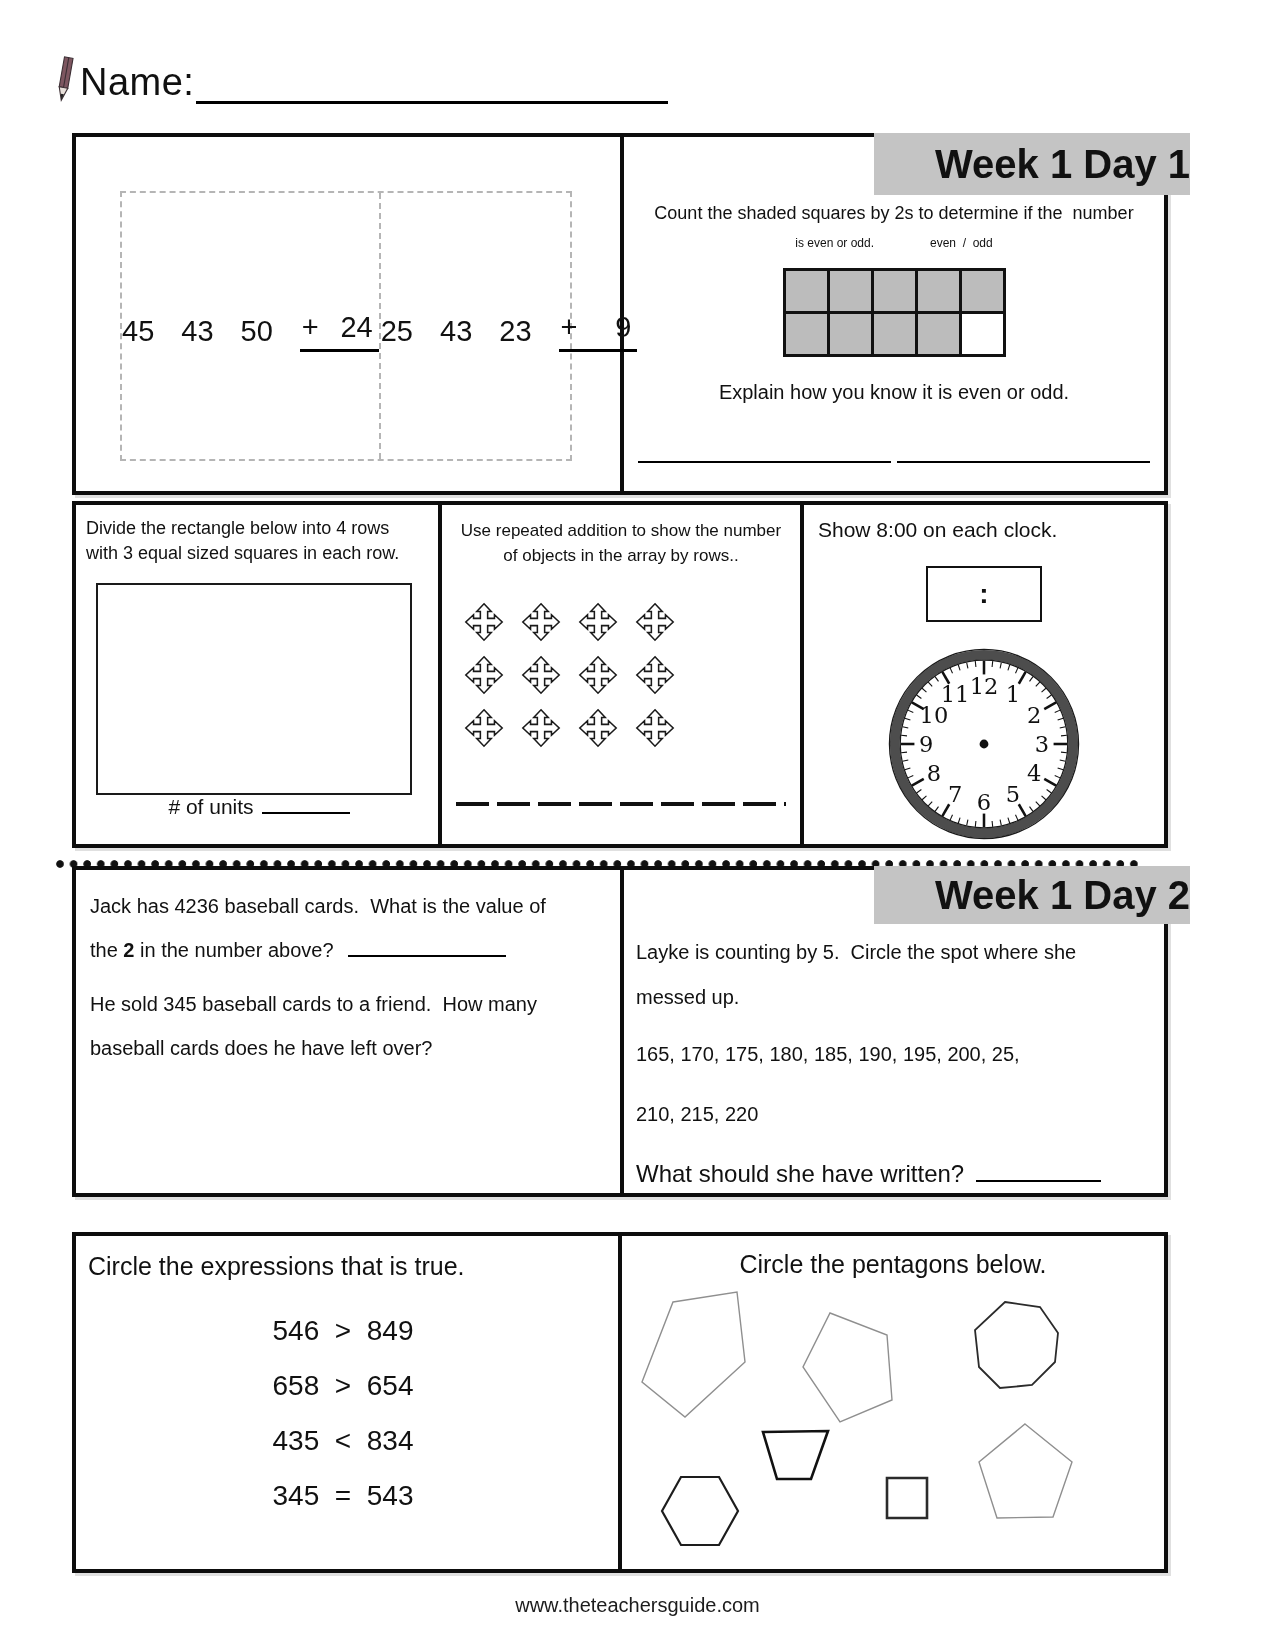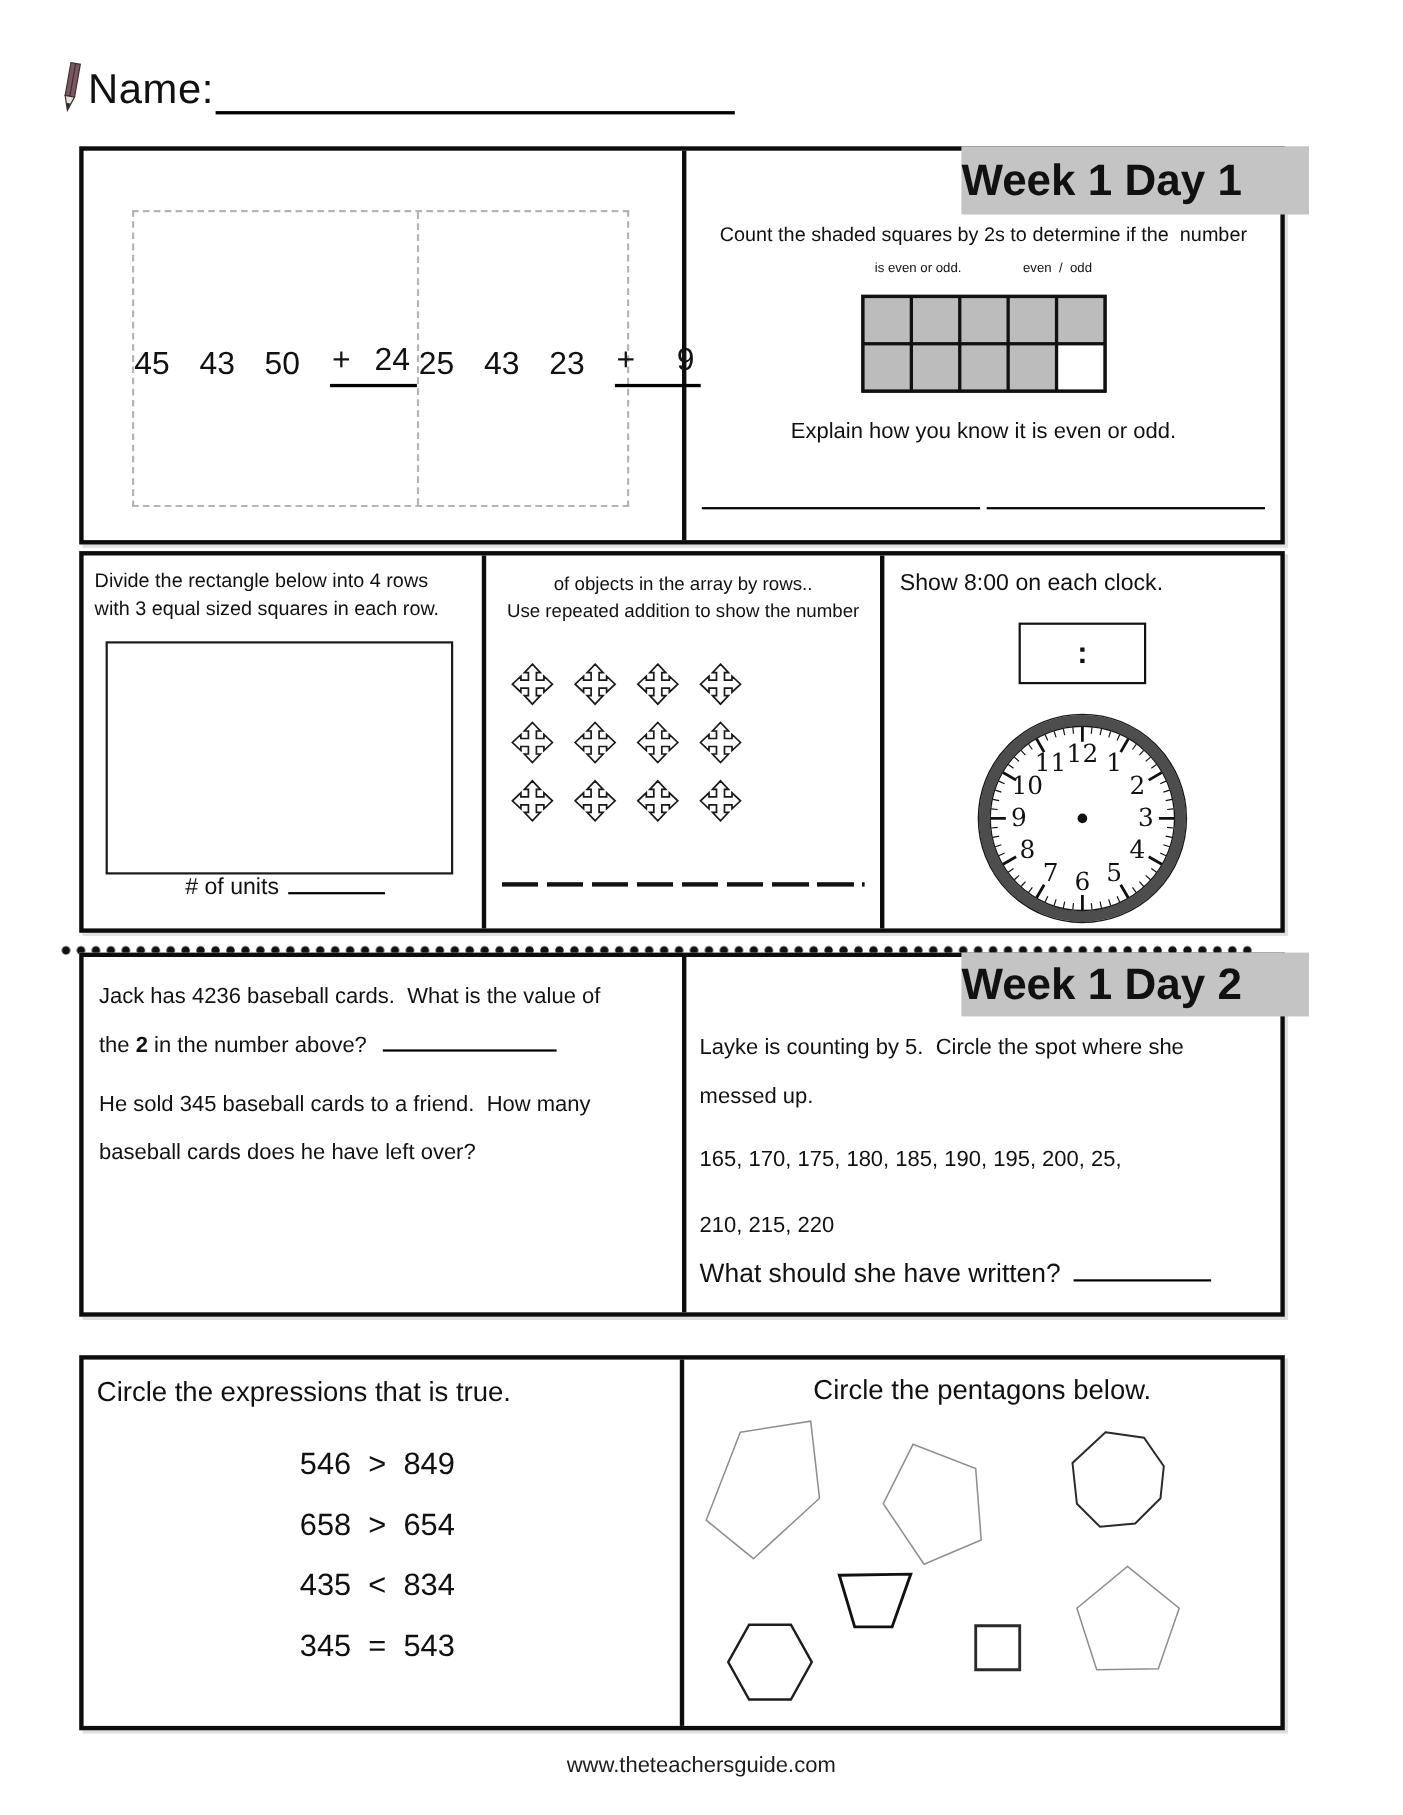--- a/index.html
+++ b/index.html
@@ -18,21 +18,21 @@
          box-sizing:border-box;box-shadow:3px 3px 0 rgba(0,0,0,.12);}
   .cell{box-sizing:border-box;position:relative;}
   .cell.div-r{border-right:4px solid #0d0d0d;}
 
   .rowA1{left:72px;top:133px;width:1096px;height:362px;}
   .rowA2{left:72px;top:501px;width:1096px;height:347px;}
   .rowB1{left:72px;top:866px;width:1096px;height:331px;}
   .rowB2{left:72px;top:1232px;width:1096px;height:341px;}
 
   .day-header{position:absolute;top:-4px;right:-26px;width:316px;height:62px;line-height:62px;
-              background:#c4c4c4;font-size:40px;font-weight:bold;text-align:left;z-index:3;}
+              background:#c4c4c4;font-size:40px;font-weight:bold;text-align:right;z-index:3;}
   .day-header.h2{height:58px;line-height:58px;}
 
   
   .addition-cell{width:548px;padding:54px 0 0 44px;}
   .dashed-box{width:448px;height:266px;border:2px dashed #b5b5b5;display:flex;}
   .add-col{flex:1;display:flex;align-items:center;gap:27px;
            font-size:29px;padding-top:10px;}
   .add-col + .add-col{border-left:2px dashed #b5b5b5;}
   .add-final{display:flex;gap:12px;border-bottom:3px solid #000;padding:0 6px 5px 2px;}
   .addnum{display:inline-block;width:42px;text-align:right;}
@@ -80,21 +80,21 @@
 
   
   .jack-cell{width:548px;padding:14px 0 0 14px;font-size:20px;line-height:44px;}
   .jack-cell .q2{margin-top:10px;}
   .w158{width:158px;margin-left:14px;}
 
   
   .layke-cell{flex:1;padding:60px 0 0 12px;}
   .lk-prompt{font-size:20px;line-height:45px;}
   .lk-seq{font-size:20px;line-height:60px;margin-top:4px;}
-  .lk-q{font-size:24px;}
+  .lk-q{font-size:24px;margin-top:16px;}
   .w125{width:125px;margin-left:12px;}
 
   
   .expr-cell{width:546px;padding:16px 0 0 12px;}
   .expr-prompt{font-size:25px;}
   .expr-list{margin-top:22px;width:510px;text-align:center;font-size:28px;line-height:55px;}
 
   
   .shapes-cell{flex:1;}
   .pg-prompt{position:absolute;top:14px;left:0;width:100%;text-align:center;font-size:25px;}
@@ -179,22 +179,22 @@
         <div>Divide the rectangle below into 4 rows</div>
         <div>with 3 equal sized squares in each row.</div>
       </div>
       <div class="dr-rect"></div>
       <div class="dr-units">
         <span># of units</span><span class="uline w88"></span>
       </div>
     </div>
     <div class="cell div-r array-cell">
       <div class="ar-prompt">
+        <div>Use repeated addition to show the number</div>
         <div>of objects in the array by rows..</div>
-        <div>Use repeated addition to show the number</div>
       </div>
       <div class="obj-array">
           <svg width="40" height="40" viewBox="0 0 44 44">
             <path d="M22,2 L30,10.5 L26,10.5 L26,18 L33.5,18 L33.5,14 L42,22 L33.5,30 L33.5,26 L26,26 L26,33.5 L30,33.5 L22,42 L14,33.5 L18,33.5 L18,26 L10.5,26 L10.5,30 L2,22 L10.5,14 L10.5,18 L18,18 L18,10.5 L14,10.5 Z" fill="#fff" stroke="#1a1a1a" stroke-width="1.7" stroke-linejoin="miter"></path>
           </svg>
           <svg width="40" height="40" viewBox="0 0 44 44">
             <path d="M22,2 L30,10.5 L26,10.5 L26,18 L33.5,18 L33.5,14 L42,22 L33.5,30 L33.5,26 L26,26 L26,33.5 L30,33.5 L22,42 L14,33.5 L18,33.5 L18,26 L10.5,26 L10.5,30 L2,22 L10.5,14 L10.5,18 L18,18 L18,10.5 L14,10.5 Z" fill="#fff" stroke="#1a1a1a" stroke-width="1.7" stroke-linejoin="miter"></path>
           </svg>
           <svg width="40" height="40" viewBox="0 0 44 44">
             <path d="M22,2 L30,10.5 L26,10.5 L26,18 L33.5,18 L33.5,14 L42,22 L33.5,30 L33.5,26 L26,26 L26,33.5 L30,33.5 L22,42 L14,33.5 L18,33.5 L18,26 L10.5,26 L10.5,30 L2,22 L10.5,14 L10.5,18 L18,18 L18,10.5 L14,10.5 Z" fill="#fff" stroke="#1a1a1a" stroke-width="1.7" stroke-linejoin="miter"></path>

